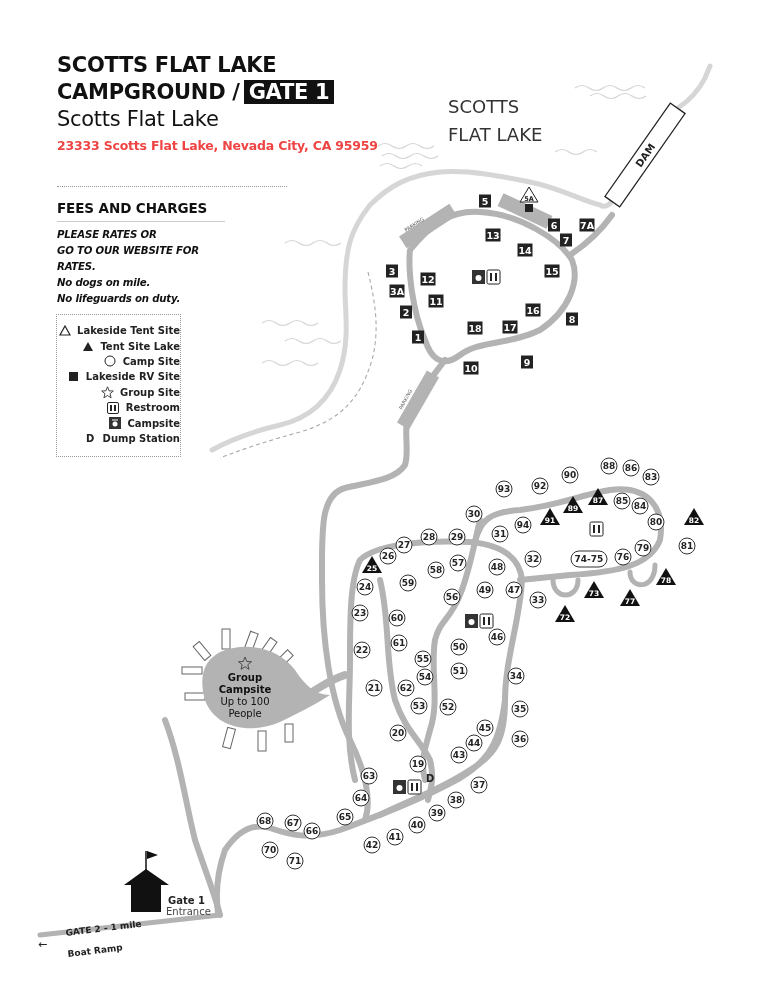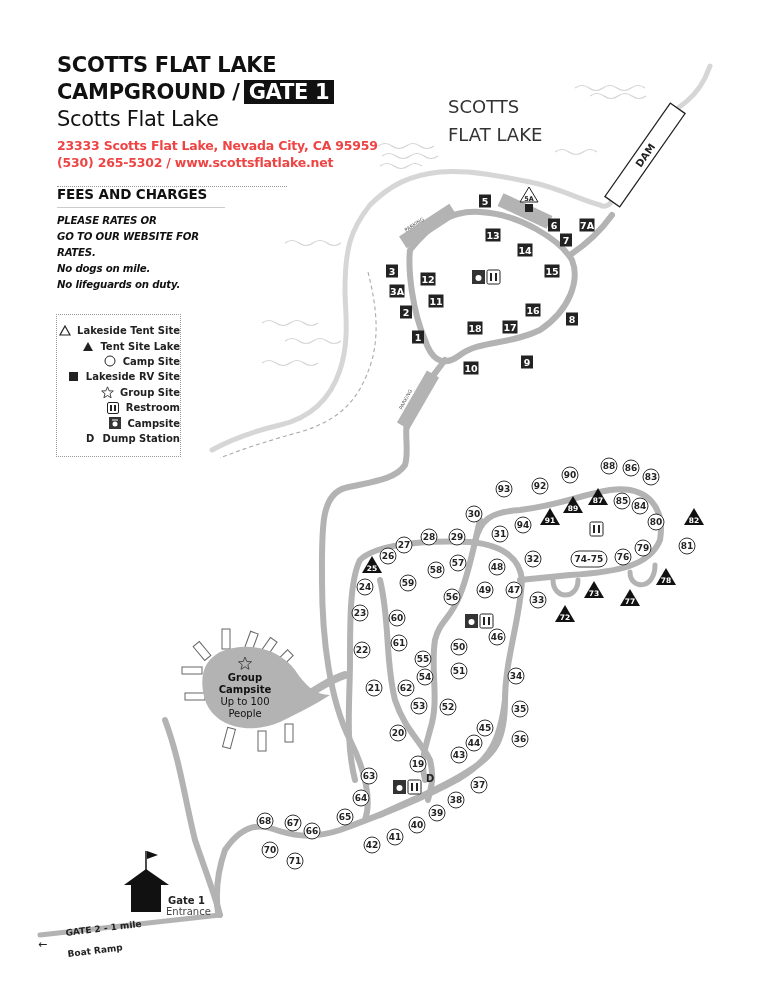--- a/index.html
+++ b/index.html
@@ -3,21 +3,21 @@
 <meta charset="utf-8">
 <style>
   html, body { margin:0; padding:0; background:#ffffff; }
   body { width:768px; height:994px; position:relative; overflow:hidden; font-family:"DejaVu Sans", sans-serif; color:#111; }
   .header { position:absolute; left:57px; top:52px; }
   .title-line { font-family:"DejaVu Sans", sans-serif; font-weight:bold; font-size:21px; line-height:27px; letter-spacing:-0.3px; color:#111; white-space:nowrap; }
   .gate-badge { background:#111; color:#fff; padding:0 5px; margin-left:4px; }
   .subtitle { font-size:21px; line-height:26px; color:#111; letter-spacing:-0.3px; }
   .addr { font-size:12.5px; font-weight:bold; line-height:17px; color:#ef4444; letter-spacing:-0.2px; white-space:nowrap; }
   .dotline { position:absolute; left:57px; top:186px; width:230px; border-top:1px dotted #999; }
-  .fees { position:absolute; left:57px; top:186px; width:168px; }
+  .fees { position:absolute; left:57px; top:200px; width:168px; }
   .fees h2 { margin:0; font-size:13.5px; font-weight:bold; letter-spacing:-0.1px; padding-bottom:5px; border-bottom:1px solid #ccc; }
   .fees p { margin:5px 0 0 0; font-size:10.2px; line-height:16px; font-weight:bold; font-style:italic; letter-spacing:-0.2px; }
   .legend { position:absolute; left:56px; top:314px; width:125px; height:143px; border:1px dotted #999; box-sizing:border-box; padding:8px 0 0 11px; }
   .legend-row { display:flex; align-items:center; height:15.4px; font-size:10px; color:#222; font-weight:bold; white-space:nowrap;justify-content:flex-end; }
   .legend-row .ic { width:13px; height:13px; margin-right:6px; display:flex; align-items:center; justify-content:center; }
   svg.map { position:absolute; left:0; top:0; }
   .road { fill:none; stroke:#b3b3b3; stroke-linecap:round; stroke-linejoin:round; }
   .shore { fill:none; stroke:#d6d6d6; stroke-width:5; stroke-linecap:round; stroke-linejoin:round; }
   .wave { fill:none; stroke:#d4d4d4; stroke-width:1.2; }
   .site-c circle { fill:#fff; stroke:#333; stroke-width:1; }
@@ -28,21 +28,20 @@
   .maplabel { font-family:"DejaVu Sans", sans-serif; }
 </style>
 </head>
 <body>
 
 <div class="header">
   <div class="title-line">SCOTTS FLAT LAKE</div>
   <div class="title-line"><span>CAMPGROUND /</span><span class="gate-badge">GATE 1</span></div>
   <div class="subtitle">Scotts Flat Lake</div>
   <div class="addr" style="margin-top:5px;">23333 Scotts Flat Lake, Nevada City, CA 95959</div>
-  <div class="addr">(530) 265-5302 / www.scottsflatlake.net</div>
 </div>
 <div class="dotline"></div>
 
 <div class="fees">
   <h2>FEES AND CHARGES</h2>
   <p>
     <span>PLEASE RATES OR</span><br>
     <span>GO TO OUR WEBSITE FOR RATES.</span><br>
     <span>No dogs on mile.</span><br>
     <span>No lifeguards on duty.</span>

